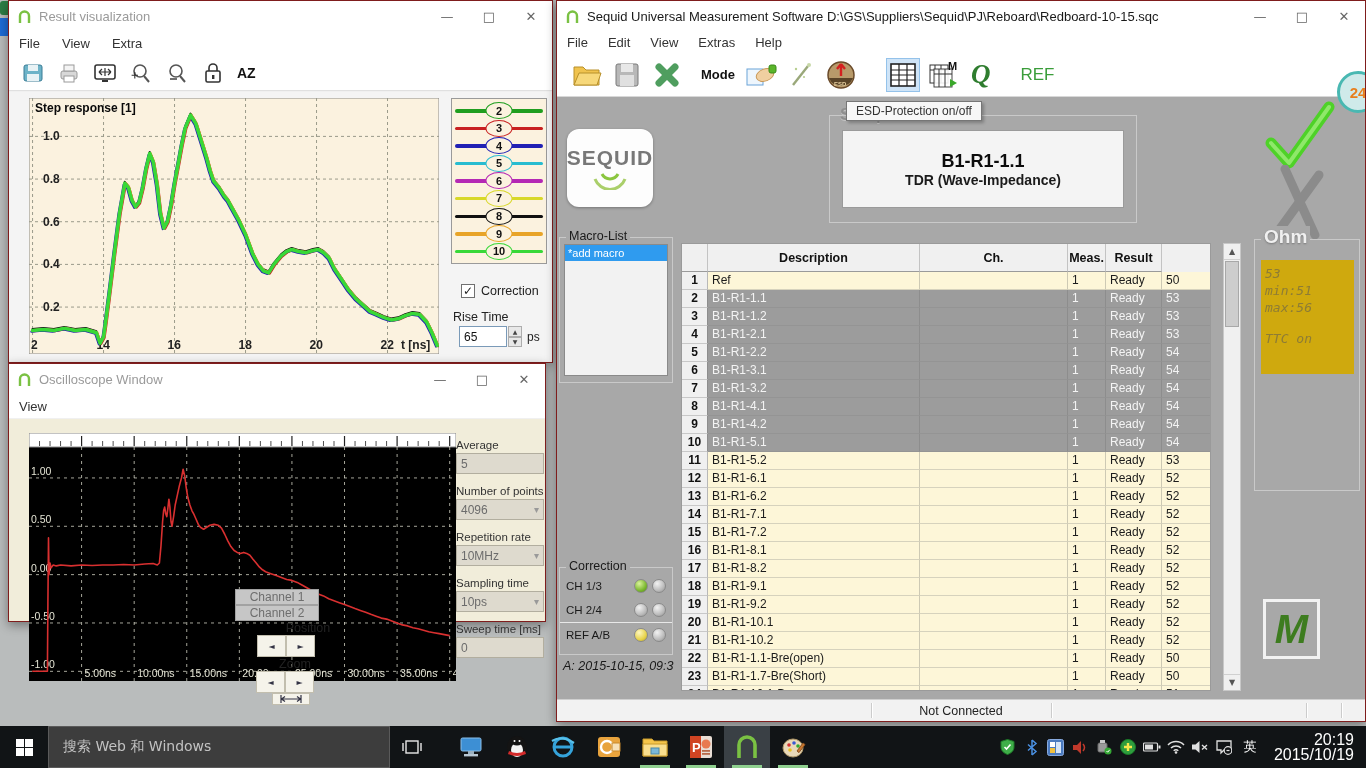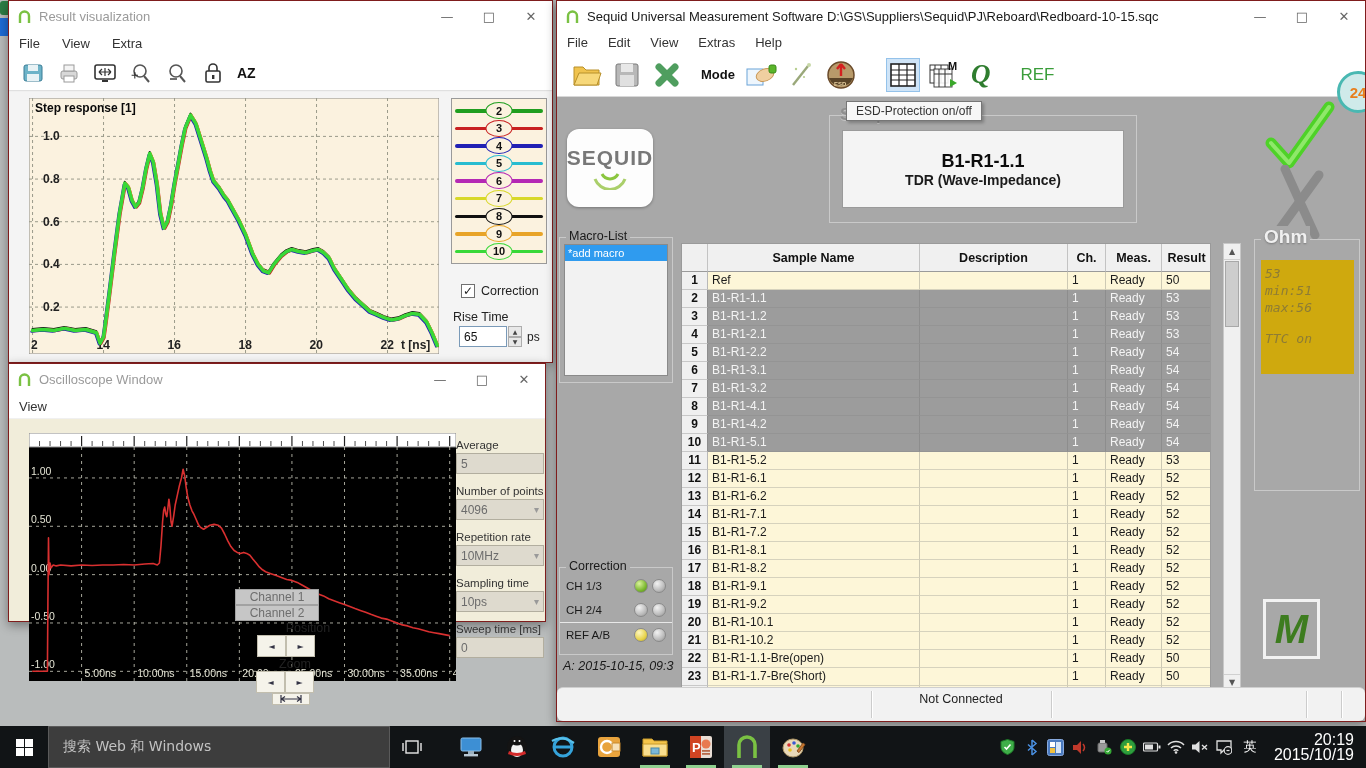--- a/index.html
+++ b/index.html
@@ -53,21 +53,21 @@
   .chanbtn { width:84px; height:23px; background:#c6c6c6; border:1px solid #a2a2a2; color:#6e6e6e; font-size:12px; display:flex; align-items:center; justify-content:center; }
   .smallbtnrow { display:flex; }
   .arrbtn { width:29px; height:22px; background:#f5f3ea; border:1px solid #c2beae; display:flex; align-items:center; justify-content:center; font-size:8px; color:#334; font-family:"DejaVu Sans",sans-serif; }
   .osc-lbl { font-size:12.5px; color:#222; }
 
   
   #win-sequid { left:556px; top:0; width:810px; height:722px; background:#a8a8a8; overflow:hidden; }
   #win-sequid .menubar { height:22px; gap:20px; }
   #sq-toolbar { height:44px; background:#fff; border-bottom:1px solid #d8d8d8; display:flex; align-items:center; }
   #sq-content { position:absolute; left:0; top:96px; right:0; bottom:22px; background:#a8a8a8; }
-  #sq-status { position:absolute; left:0; bottom:0; height:34px; width:100%; background:#f2f2f2; border-top:1px solid #cfcfcf;border-radius:6px; }
+  #sq-status { position:absolute; left:0; bottom:0; height:22px; width:100%; background:#f2f2f2; border-top:1px solid #cfcfcf; }
   .status-sep { position:absolute; top:3px; bottom:3px; width:1px; background:#cccccc; box-shadow:1px 0 0 #fff; }
   #status-text { position:absolute; left:314px; width:180px; top:0; height:22px; display:flex; align-items:center; justify-content:center; font-size:12.5px; color:#222; }
 
   #sq-logo { position:absolute; left:10px; top:32px; width:86px; height:78px; background:#fdfdfd; border-radius:12px; display:flex; flex-direction:column; align-items:center; justify-content:center; box-shadow:0 1px 3px rgba(0,0,0,.3); }
   #sq-logo .logotext { font-size:21px; font-weight:bold; color:#787878; letter-spacing:1px; }
 
   #sample-group { position:absolute; left:272px; top:18px; width:308px; height:108px; border:1px solid #c9c9c9; }
   #sample-ghost { position:absolute; left:10px; top:-11px; font-size:17px; font-weight:bold; color:#8f8f8f; text-shadow:0 1px 0 #c5c5c5; }
   #sample-inner { position:absolute; left:12px; top:14px; right:12px; bottom:14px; background:#f4f4f4; border:1px solid #9a9a9a; display:flex; flex-direction:column; align-items:center; justify-content:center; }
   #sample-name { font-size:18px; font-weight:bold; color:#0c0c0c; }
@@ -551,21 +551,20 @@
     <div class="groupbox" id="macro-group">
       <span class="group-label">Macro-List</span>
       <div id="macro-list">
           <div class="macro-item">*add macro</div>
         </div>
     </div>
 
     <div id="table-wrap">
       <div class="thead">
           <div class="c"></div>
-          <div class="c">Sample Name</div>
           <div class="c">Description</div>
           <div class="c">Ch.</div>
           <div class="c">Meas.</div>
           <div class="c">Result</div>
         </div>
       <div>
           <div class="trow">
             <div class="c num">1</div>
             <div class="c">Ref</div>
             <div class="c"></div>

